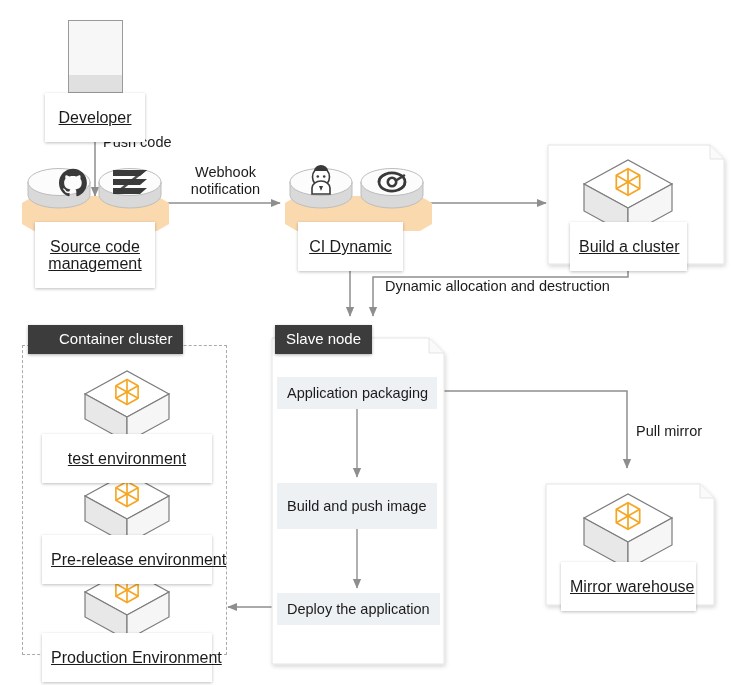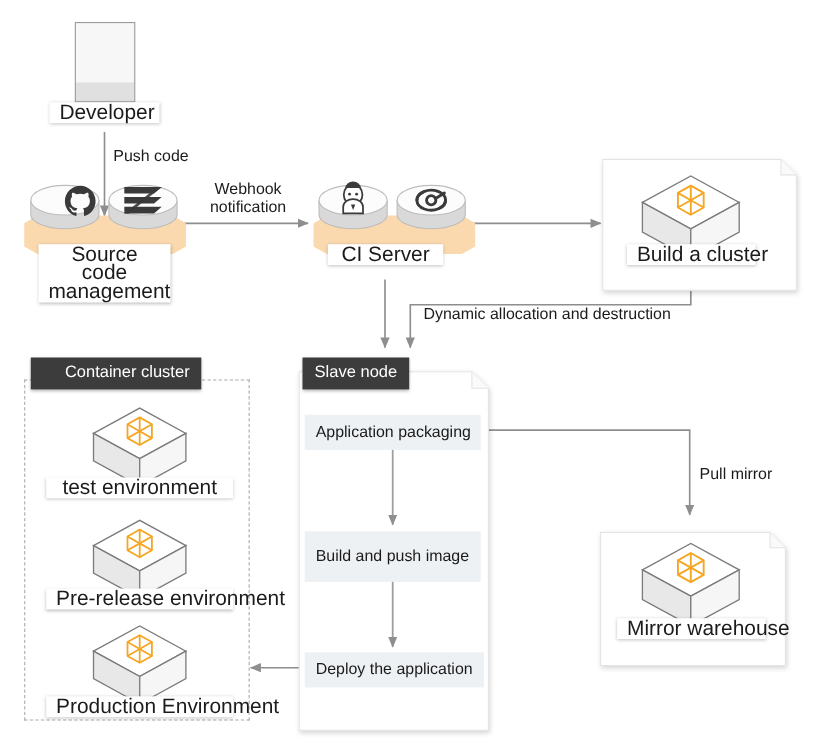--- a/index.html
+++ b/index.html
@@ -23,28 +23,29 @@
     left: 0; top: 0;
     width: 746px; height: 685px;
     pointer-events: none;
   }
 
   
   .chip {
     position: absolute;
     background: #ffffff;
     color: #1b1b1b;
-    font-size: 19px;
+    font-size: 16px;
     line-height: 17px;
     text-align: center;
-    padding: 1px 9px;
+    padding: 16px 9px;
     box-sizing: border-box;
     box-shadow: 0 1px 3px rgba(0,0,0,0.26);
     white-space: nowrap;
     z-index: 6;
+    text-decoration: underline;
   }
   .chip.two {
     white-space: normal;
   }
 
   
   .cap {
     position: absolute;
     color: #1b1b1b;
     font-size: 14.5px;
@@ -296,21 +297,21 @@
   <div class="chip two" style="left:35px; top:222px; width:120px;">
     <span>Source code</span><br>
     <span>management</span>
   </div>
 
   <div class="cap wrap" style="left:178px; top:164px; width:95px; text-align:center;">
     <span>Webhook</span><br>
     <span>notification</span>
   </div>
 
-  <div class="chip" style="left:298px; top:222px; width:105px;">CI Server</div>
+  <div class="chip" style="left:298px; top:222px; width:105px;">CI Dynamic</div>
 
   <div class="chip" style="left:570px; top:222px; width:117px;">Build a cluster</div>
 
   <div class="cap" style="left:385px; top:278px;">Dynamic allocation and destruction</div>
 
   <div class="dashed" style="left:22px; top:345px; width:205px; height:310px;"></div>
 
   <div class="badge" style="left:28px; top:325px;padding-left:31px;">Container cluster</div>
 
   <div class="chip" style="left:42px; top:434px; width:170px;">test environment</div>

